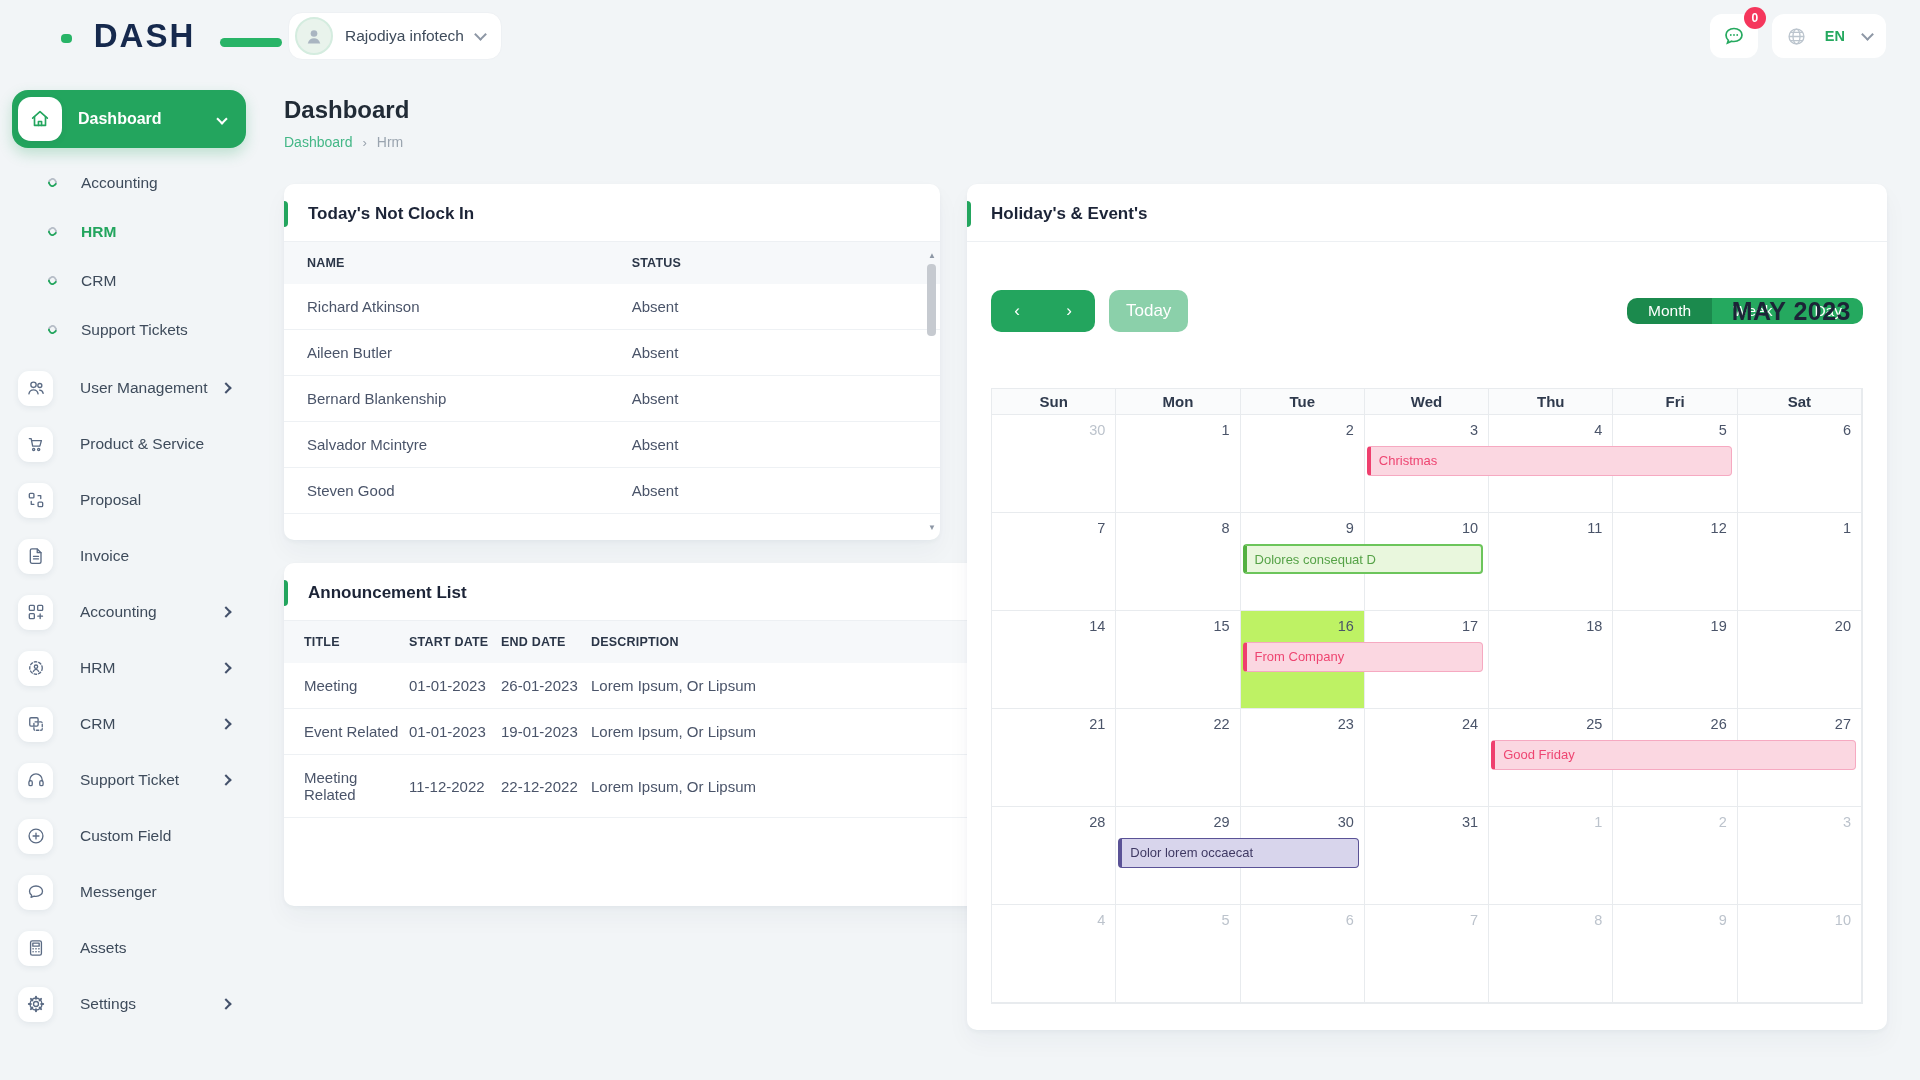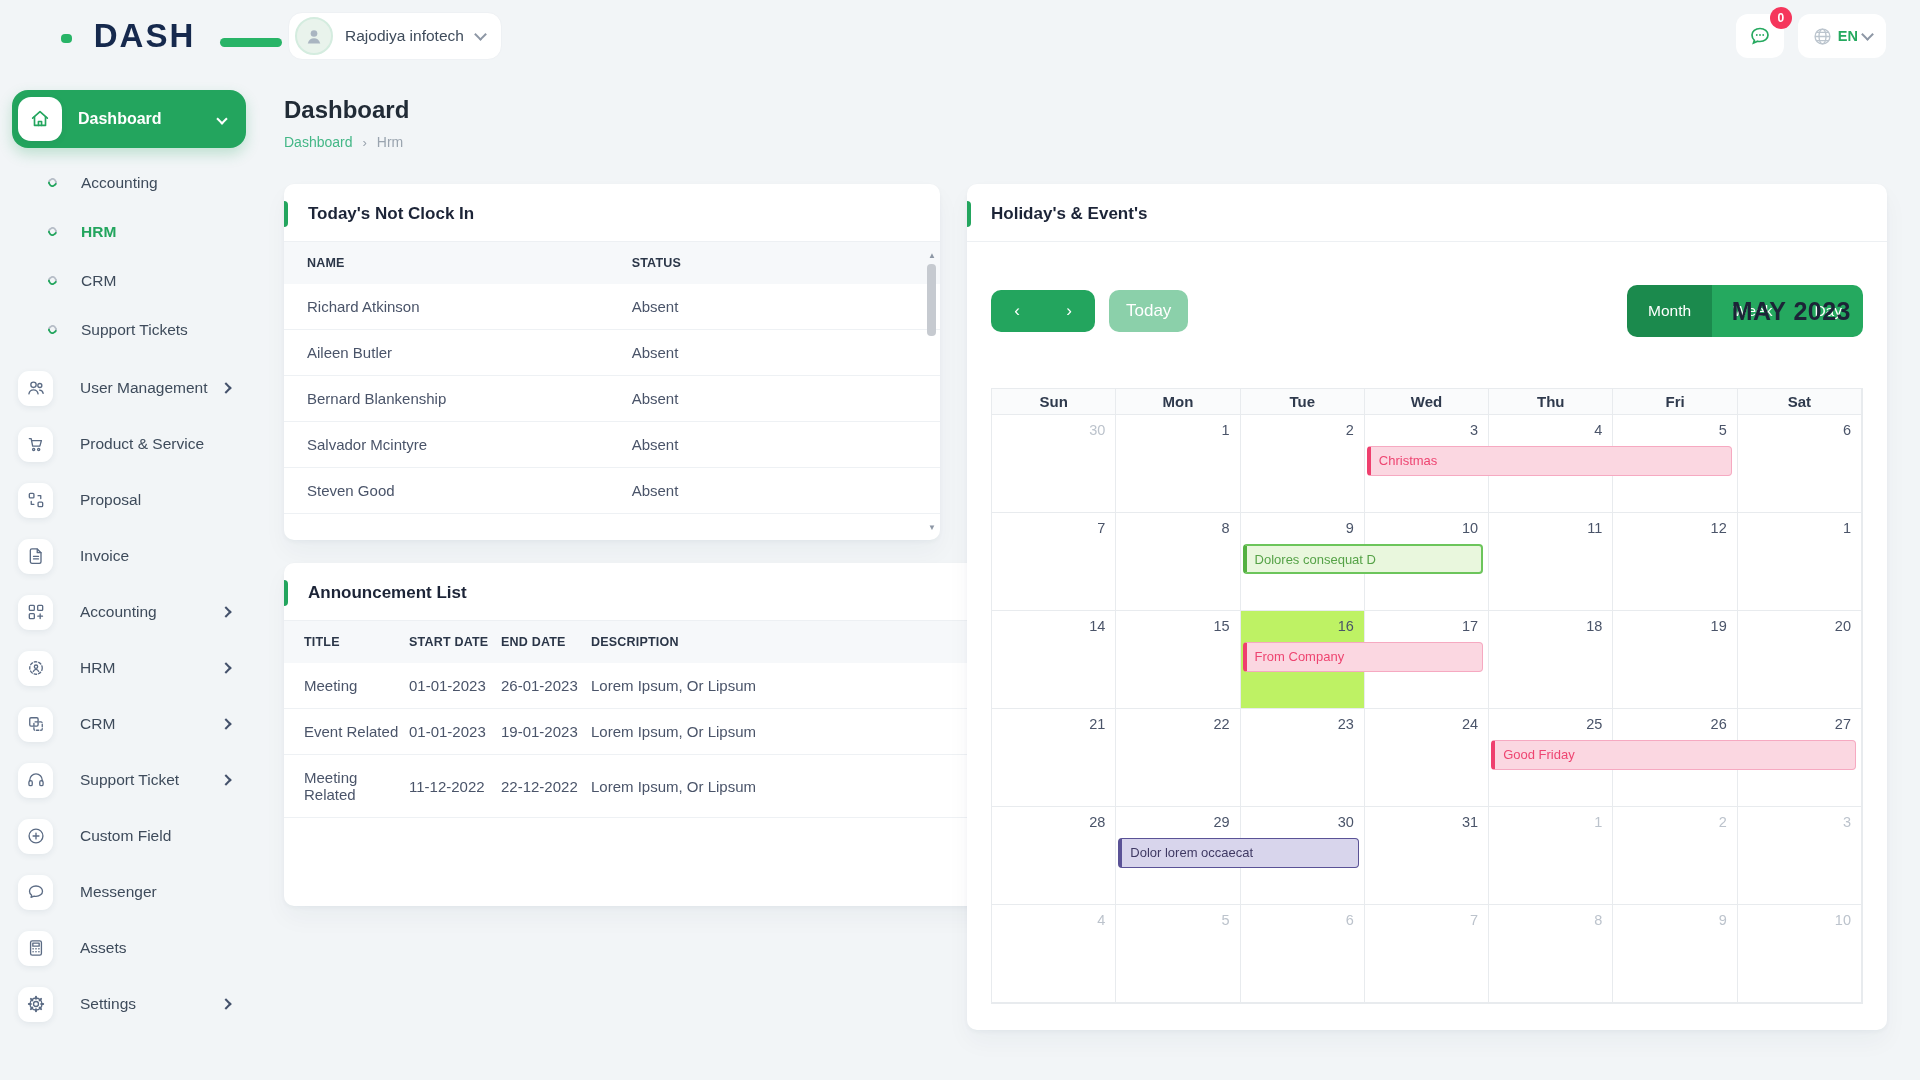--- a/index.html
+++ b/index.html
@@ -18,21 +18,21 @@
   .logo-bar { position:absolute; right:-26px; top:21px; width:62px; height:9px; border-radius:5px; background:#28b467; }
   .company-pill { margin-left:32px; height:48px; background:#fff; border:1px solid #eef1f4; border-radius:14px;
     display:flex; align-items:center; gap:12px; padding:5px 16px 5px 6px; cursor:pointer; }
   .avatar { width:38px; height:38px; border-radius:50%; background:#e9f3ec; border:2px solid #d4ecdf; display:flex; align-items:center; justify-content:center; }
   .company-name { font-size:15.5px; color:#3e4b5b; }
   .chev-down { width:9px; height:9px; border-right:2px solid #8d97a5; border-bottom:2px solid #8d97a5; transform:rotate(45deg); margin-top:-4px; }
   .header-spacer { flex:1; }
   .icon-btn { position:relative; width:48px; height:44px; background:#fff; border-radius:12px; display:flex; align-items:center; justify-content:center; cursor:pointer; }
   .badge { position:absolute; top:-7px; right:-8px; min-width:22px; height:22px; border-radius:50%; background:#f5365c; color:#fff;
     font-size:12px; font-weight:bold; display:flex; align-items:center; justify-content:center; }
-  .lang-pill { margin-left:14px; margin-right:34px; height:44px; background:#fff; border-radius:12px; display:flex; align-items:center; gap:5px; padding:0 14px; cursor:pointer; }
+  .lang-pill { margin-left:14px; margin-right:34px; height:44px; background:#fff; border-radius:12px; display:flex; align-items:center; gap:18px; padding:0 14px; cursor:pointer; }
   .lang-code { color:#25a95f; font-size:14.5px; font-weight:bold; }
 
   
   .sidebar { position:absolute; top:90px; left:12px; width:234px; }
   .side-active { display:flex; align-items:center; height:58px; background:#23a55e; border-radius:16px; padding:6px; cursor:pointer;
     box-shadow:0 6px 14px rgba(35,165,94,.25); }
   .side-active .chip { background:#fff; }
   .chip { width:44px; height:44px; min-width:44px; border-radius:13px; background:#fff; display:flex; align-items:center; justify-content:center;
     box-shadow:0 2px 6px rgba(40,60,90,.08); }
   .side-active-label { color:#fff; font-weight:bold; font-size:16px; margin-left:16px; flex:1; }
@@ -79,21 +79,21 @@
 
   
   .card-calendar { left:967px; top:184px; width:920px; height:846px; }
   .cal-body { padding:0 24px 24px; }
   .cal-toolbar { margin-top:48px; position:relative; display:flex; align-items:center; height:42px; }
   .nav-group { display:flex; border-radius:10px; overflow:hidden; }
   .nav-btn { width:52px; height:42px; background:#23a55e; color:#fff; border:none; font-size:17px; cursor:pointer; display:flex; align-items:center; justify-content:center; }
   .btn-today { margin-left:14px; height:42px; padding:0 17px; background:#8bd0aa; color:#fff; border:none; border-radius:10px; font-size:17px; cursor:pointer; font-family:inherit; }
   .cal-title { position:absolute; left:0; right:12px; text-align:right; font-size:25px; font-weight:bold; color:#1c2437; letter-spacing:.5px; }
   .view-group { margin-left:auto; display:flex; border-radius:10px; overflow:hidden; }
-  .view-btn { height:52px; padding:0 21px; border:none; background:#25a95f; color:#fff; font-size:15.5px; cursor:pointer; font-family:inherit; }
+  .view-btn { height:26px; padding:0 21px; border:none; background:#25a95f; color:#fff; font-size:15.5px; cursor:pointer; font-family:inherit; }
   .view-btn.active { background:#1b8a4d; }
 
   .cal-grid { position:relative; margin-top:56px; display:grid; grid-template-columns:repeat(7,1fr);
     grid-template-rows:26px repeat(6,98px); border:1px solid #e8ebee; }
   .dow { background:#fafbfc; border-right:1px solid #e8ebee; border-bottom:1px solid #e8ebee; font-size:15px; font-weight:bold; color:#2f3a4d;
     display:flex; align-items:center; justify-content:center; }
   .dow:last-child { border-right:none; }
   .day-cell { border-right:1px solid #e8ebee; border-bottom:1px solid #e8ebee; text-align:right; padding:7px 10px 0 0; font-size:14.5px; color:#4a5469; cursor:pointer; }
   .day-cell.muted { color:#bcc3cc; }
   .day-cell.today { background:#bef264; }

